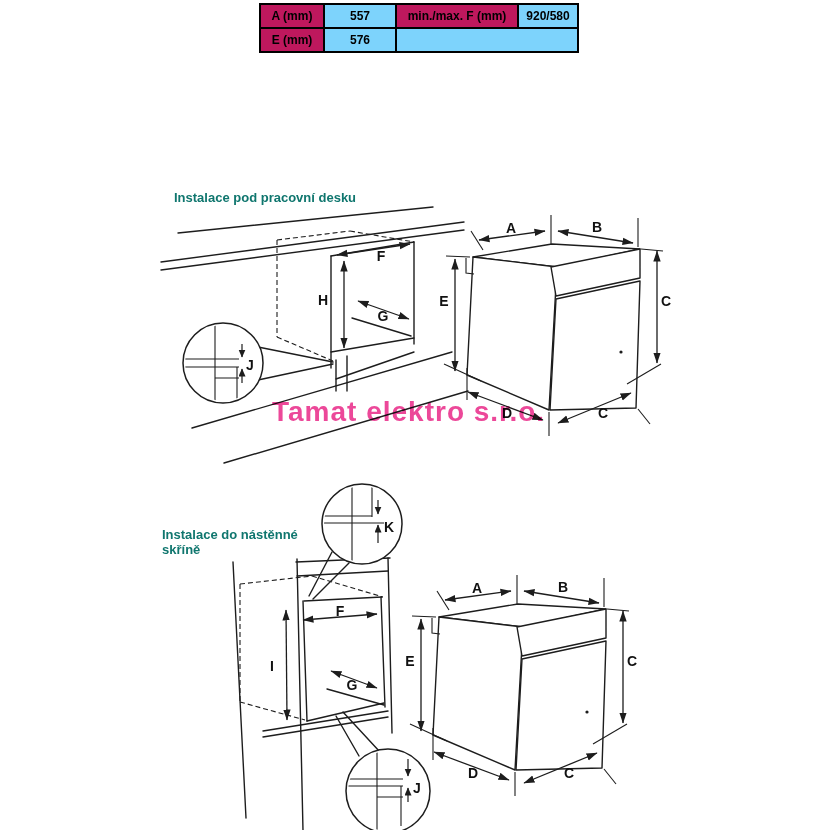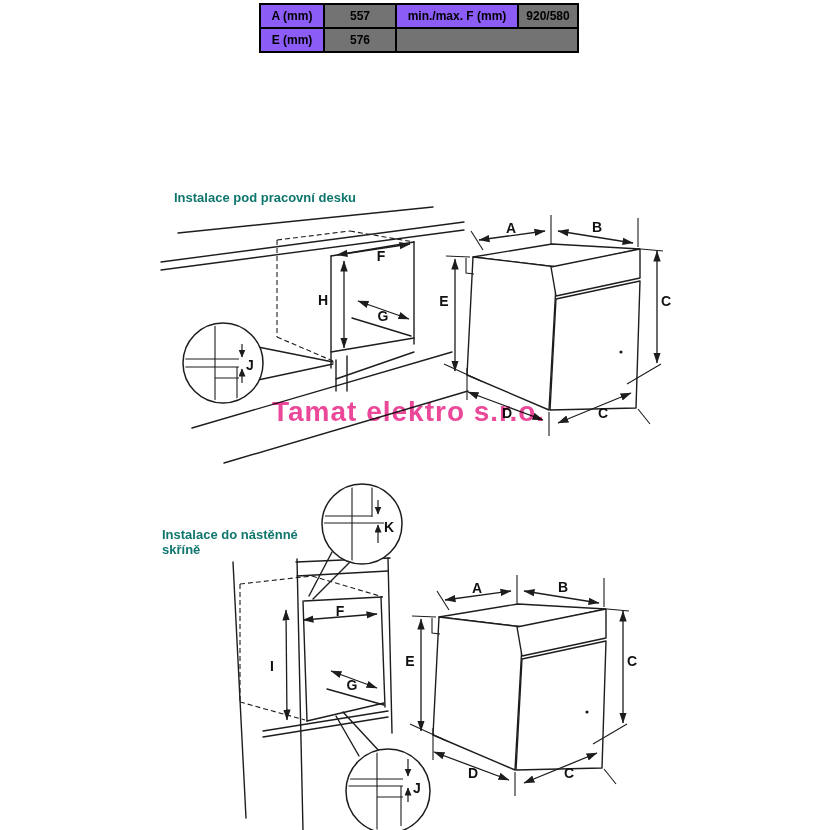--- a/index.html
+++ b/index.html
@@ -2,22 +2,22 @@
 <html><head>
 <meta charset="utf-8">
 <style>
   html,body{margin:0;padding:0;background:#fff;}
   #canvas{position:relative;width:830px;height:830px;background:#fff;overflow:hidden;
           font-family:"Liberation Sans",sans-serif;}
 
   
   .dim-table{position:absolute;left:259px;top:3px;border-collapse:collapse;
              font:bold 12px "Liberation Sans",sans-serif;color:#000;}
-  .dim-table td{border:2px solid #000;text-align:center;height:22px;padding:0 3px;background:#737373;}
-  .dim-table td.lb{background:#8b5cf6;width:56px;margin-left:20px;}
+  .dim-table td{border:2px solid #000;text-align:center;height:22px;padding:0 3px;background:#7dd3fc;}
+  .dim-table td.lb{background:#be185d;width:56px;margin-left:20px;}
   .dim-table td.w2{width:114px;}
   .dim-table td.vl{width:64px;}
   .dim-table td.v2{width:52px;}
 
   
   .sec-title{position:absolute;font:bold 13px "Liberation Sans",sans-serif;color:#0f766e;
              white-space:pre-line;line-height:15px;}
   #title-worktop{left:174px;top:190px;}
   #title-cabinet{left:162px;top:527px;}
 

